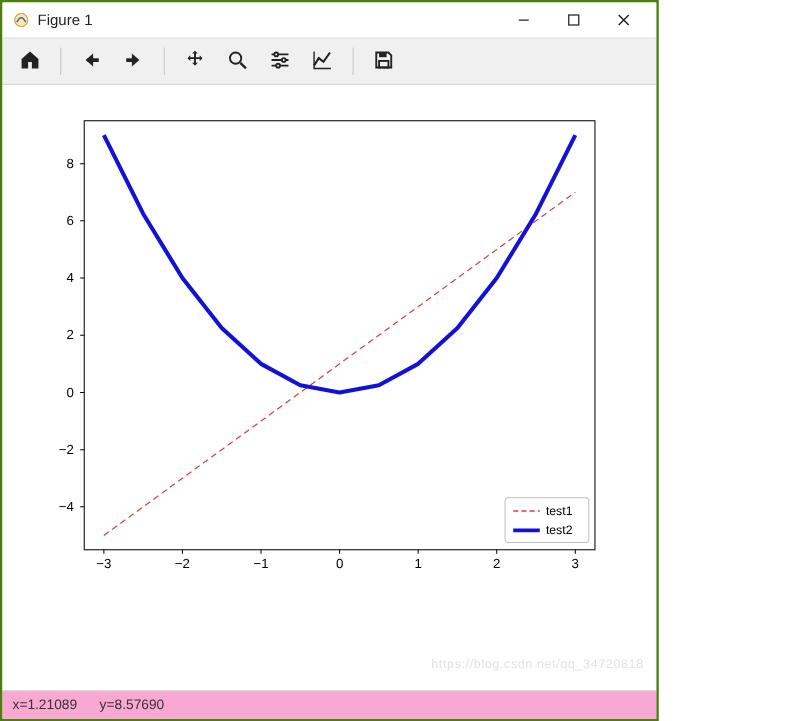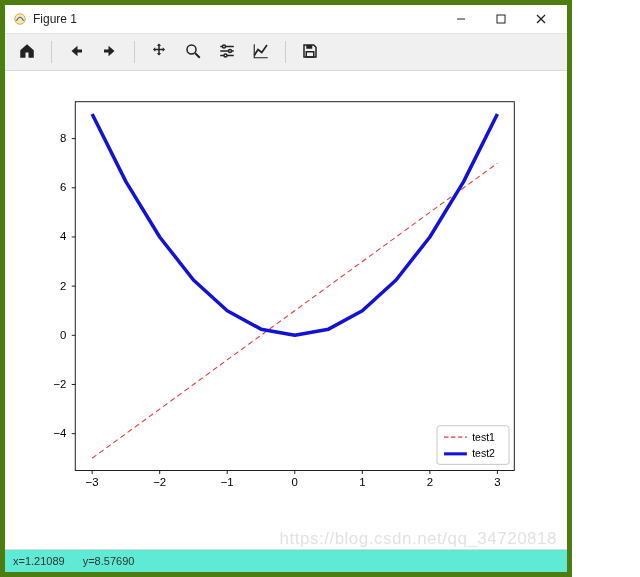--- a/index.html
+++ b/index.html
@@ -1,33 +1,33 @@
 <!DOCTYPE html>
 <html><head>
 <meta charset="utf-8">
 <style>
   html,body{margin:0;padding:0;font-family:"Segoe UI",Tahoma,sans-serif;font-size:12px;color:#222;background:#fff}
-  .window{width:572px;height:577px;display:flex;flex-direction:column;box-sizing:border-box;border:5px solid #4d7c0f;position:relative}
+  .window{width:527px;height:577px;display:flex;flex-direction:column;box-sizing:border-box;border:2px solid #4d7c0f;position:relative}
   
   .titlebar{height:28px;display:flex;align-items:center;padding:0 6px 0 8px;background:#fff}
   .titlebar .app-icon{width:14px;height:14px;margin-right:6px}
   .titlebar .title{flex:0 0 auto;font-size:12px}
   .titlebar .spacer{flex:1}
   .winbtn{width:40px;height:28px;display:flex;align-items:center;justify-content:center;color:#333}
   .winbtn svg{display:block}
   
   .toolbar{height:36px;background:#f0f0f0;border-top:1px solid #e4e4e4;border-bottom:1px solid #d9d9d9;display:flex;align-items:center;padding:0 6px;gap:2px}
   .tbtn{width:30px;height:30px;display:flex;align-items:center;justify-content:center;border:1px solid transparent;border-radius:2px;color:#222}
   .tdiv{width:1px;height:22px;background:#cfcfcf;margin:0 6px}
   
   .canvas-wrap{flex:1;position:relative;background:#fff}
   svg.plot{position:absolute;inset:0}
   
-  .statusbar{height:22px;background:#5eead4;border-top:1px solid #d9d9d9;display:flex;align-items:center;padding:0 8px;font-size:11px;color:#333;gap:18px}
-  .watermark{position:absolute;right:10px;bottom:23px;font-size:17px;color:rgba(120,120,120,.22);letter-spacing:.5px;pointer-events:none}
+  .statusbar{height:22px;background:#f9a8d4;border-top:1px solid #d9d9d9;display:flex;align-items:center;padding:0 8px;font-size:11px;color:#333;gap:18px}
+  .watermark{position:absolute;right:10px;bottom:38px;font-size:10px;color:rgba(120,120,120,.22);letter-spacing:.5px;pointer-events:none}
   text{font-family:"Segoe UI",Tahoma,sans-serif}
 </style>
 </head>
 <body>
 
 <div class="window">
 
   <div class="titlebar">
     <span class="app-icon">
       <svg viewBox="0 0 16 16" width="14" height="14">

